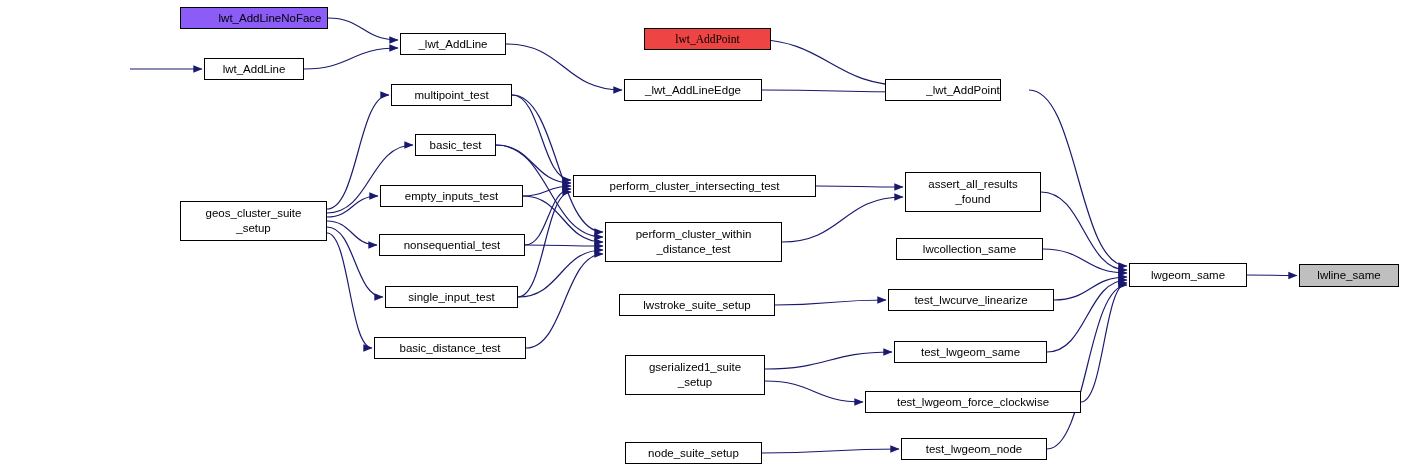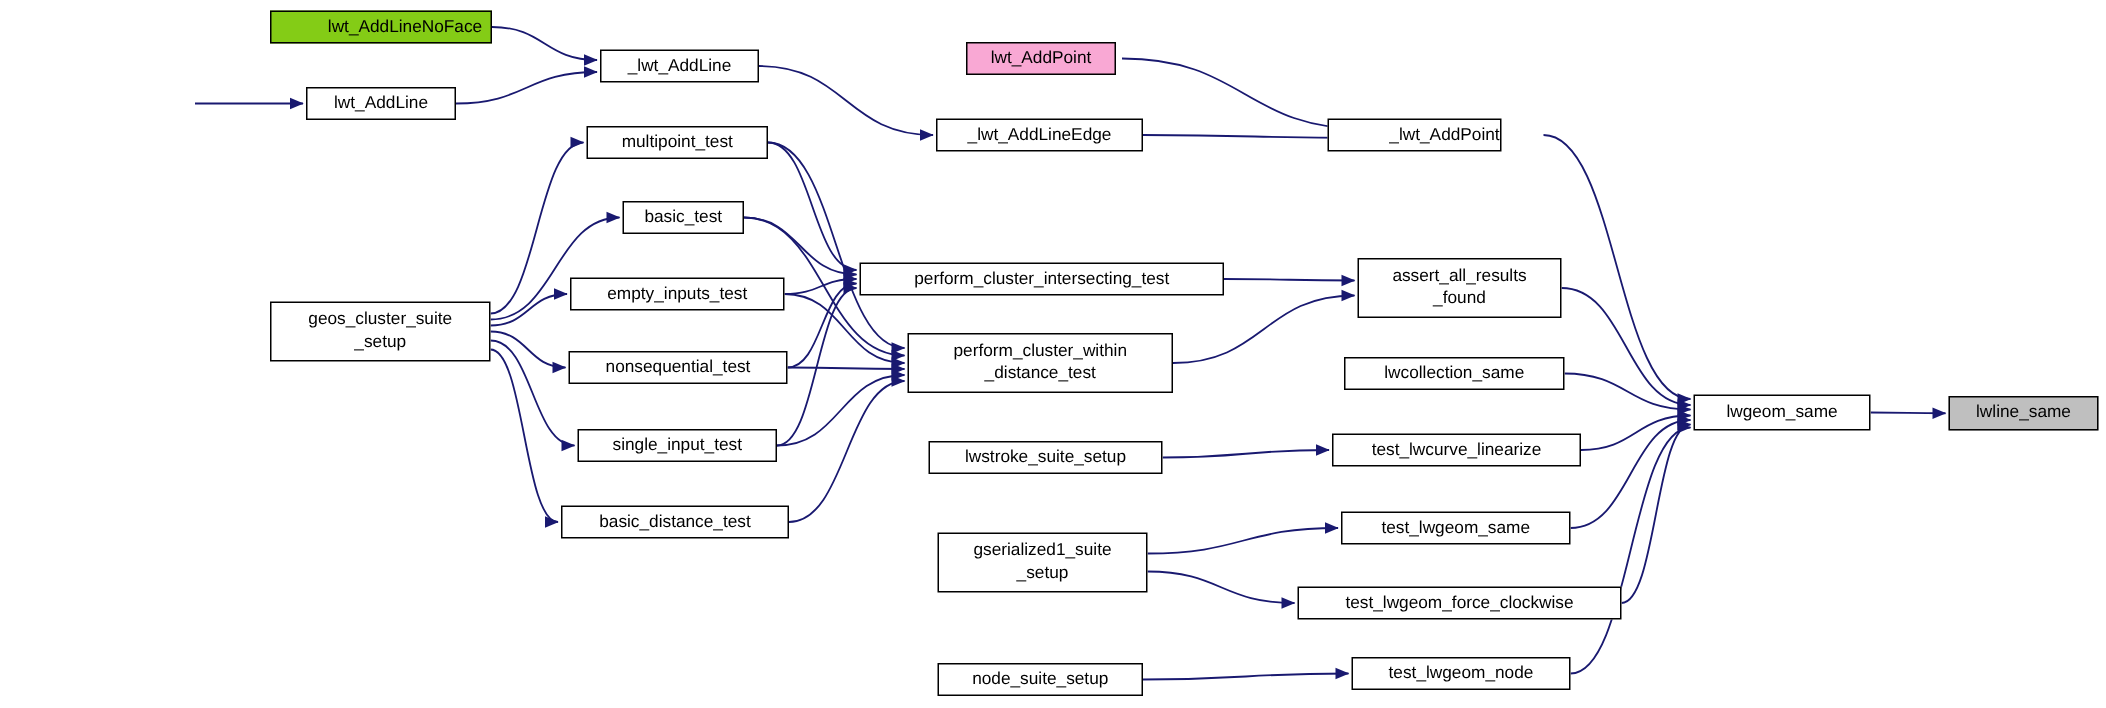--- a/index.html
+++ b/index.html
@@ -87,24 +87,24 @@
       <path d="M 775 305 C 830.5 305, 830.5 300, 886 300" class="edge" stroke="#191970" marker-end="url(#arrowhead)"></path>
       <path d="M 1054 300 C 1090.5 300, 1090.5 277, 1127 277" class="edge" stroke="#191970" marker-end="url(#arrowhead)"></path>
       <path d="M 765 369 C 828.5 369, 828.5 352, 892 352" class="edge" stroke="#191970" marker-end="url(#arrowhead)"></path>
       <path d="M 765 381 C 814 381, 814 402, 863 402" class="edge" stroke="#191970" marker-end="url(#arrowhead)"></path>
       <path d="M 1047 352 C 1087 352, 1087 280, 1127 280" class="edge" stroke="#191970" marker-end="url(#arrowhead)"></path>
       <path d="M 1081 402 C 1104 402, 1104 283, 1127 283" class="edge" stroke="#191970" marker-end="url(#arrowhead)"></path>
       <path d="M 762 453 C 830.5 453, 830.5 449, 899 449" class="edge" stroke="#191970" marker-end="url(#arrowhead)"></path>
       <path d="M 1047 449 C 1087 449, 1087 285, 1127 285" class="edge" stroke="#191970" marker-end="url(#arrowhead)"></path>
       <path d="M 1247 275 C 1272 275, 1272 275.5, 1297 275.5" class="edge" stroke="#191970" marker-end="url(#arrowhead)"></path>
     </svg>
-<div class="node" style="left: 180px; top: 7px; width: 148px; height: 22px; border-color: rgb(0, 0, 0); background: #84cc16; padding-left: 32px;">lwt_AddLineNoFace</div>
+<div class="node" style="left: 180px; top: 7px; width: 148px; height: 22px; border-color: rgb(0, 0, 0); background: #8b5cf6; padding-left: 32px;">lwt_AddLineNoFace</div>
     <div class="node" style="left: 204px; top: 58px; width: 100px; height: 22px; border-color: rgb(0, 0, 0); background: rgb(255, 255, 255);">lwt_AddLine</div>
     <div class="node" style="left: 400px; top: 33px; width: 106px; height: 22px; border-color: rgb(0, 0, 0); background: rgb(255, 255, 255);">_lwt_AddLine</div>
-    <div class="node" style="left: 644px; top: 28px; width: 100px; height: 22px; border-color: rgb(0, 0, 0); background: #f9a8d4;">lwt_AddPoint</div>
+    <div class="node" style="left: 644px; top: 28px; width: 127px; height: 22px; border-color: rgb(0, 0, 0); background: #ef4444; font-family: Liberation Serif, serif;">lwt_AddPoint</div>
     <div class="node" style="left: 624px; top: 79px; width: 138px; height: 22px; border-color: rgb(0, 0, 0); background: rgb(255, 255, 255);">_lwt_AddLineEdge</div>
     <div class="node" style="left: 885px; top: 79px; width: 116px; height: 22px; border-color: rgb(0, 0, 0); background: rgb(255, 255, 255); padding-left: 40px;">_lwt_AddPoint</div>
     <div class="node" style="left: 391px; top: 84px; width: 121px; height: 22px; border-color: rgb(0, 0, 0); background: rgb(255, 255, 255);">multipoint_test</div>
     <div class="node" style="left: 415px; top: 134px; width: 81px; height: 22px; border-color: rgb(0, 0, 0); background: rgb(255, 255, 255);">basic_test</div>
     <div class="node" style="left: 380px; top: 185px; width: 143px; height: 22px; border-color: rgb(0, 0, 0); background: rgb(255, 255, 255);">empty_inputs_test</div>
     <div class="node" style="left: 180px; top: 201px; width: 147px; height: 40px; border-color: rgb(0, 0, 0); background: rgb(255, 255, 255);">geos_cluster_suite
 _setup</div>
     <div class="node" style="left: 379px; top: 234px; width: 146px; height: 22px; border-color: rgb(0, 0, 0); background: rgb(255, 255, 255);">nonsequential_test</div>
     <div class="node" style="left: 385px; top: 286px; width: 133px; height: 22px; border-color: rgb(0, 0, 0); background: rgb(255, 255, 255);">single_input_test</div>
     <div class="node" style="left: 374px; top: 337px; width: 152px; height: 22px; border-color: rgb(0, 0, 0); background: rgb(255, 255, 255);">basic_distance_test</div>

